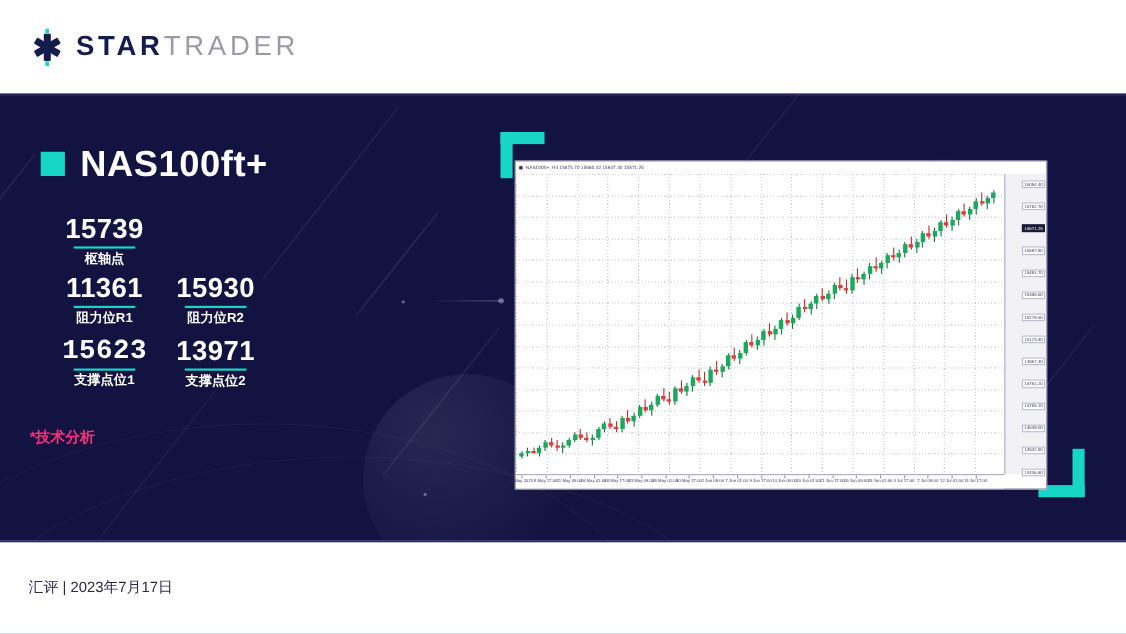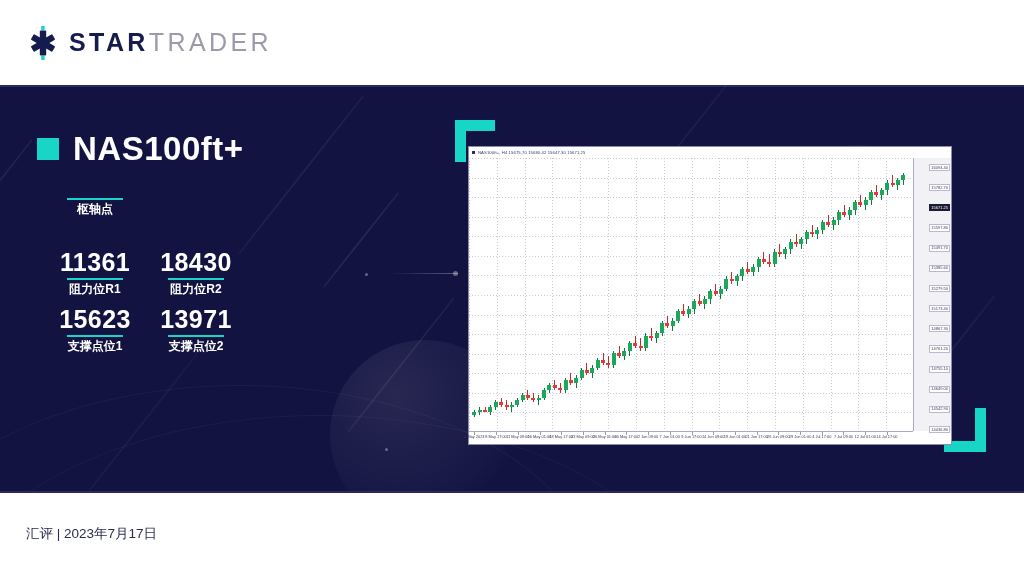--- a/index.html
+++ b/index.html
@@ -65,21 +65,21 @@
     letter-spacing:.4px; white-space:nowrap;
   }
   .stat .rule { width:56px; height:2px; background:#17d6c6; margin:3px auto 3px; }
   .stat .lbl {
     color:#ffffff; font-size:12px; font-weight:700; line-height:1.1;
     white-space:nowrap;
   }
   .s-pivot { left:33px;  top:110px; width:124px; }
   .s-r1    { left:33px;  top:164px; width:124px; }
   .s-r2    { left:134px; top:164px; width:124px; }
-  .s-s1    { left:33px;  top:221px; width:124px; }
+  .s-s1    { left:33px;  top:221px; width:124px;font-family:Liberation Mono, monospace; }
   .s-s2    { left:134px; top:221px; width:124px; }
 
   .analysis { position:absolute; left:27px; top:305px; width:380px; }
   .analysis .ttl {
     color:#ff2f7e; font-size:13.5px; font-weight:700; line-height:1.2;
     margin-bottom:7px;
   }
   .analysis .body {
     color:#ffffff; font-size:13.2px; font-weight:700; line-height:1.62;
   }
@@ -201,49 +201,51 @@
   </div>
 
   <div class="left">
 
     <div class="title-row">
       <div class="title-sq"></div>
       <div class="title-tx">NAS100ft+</div>
     </div>
 
     <div class="stat s-pivot">
+      <div class="num">15739</div>
       <div class="rule"></div>
       <div class="lbl">枢轴点</div>
     </div>
 
     <div class="stat s-r1">
       <div class="num">11361</div>
       <div class="rule"></div>
       <div class="lbl">阻力位R1</div>
     </div>
 
     <div class="stat s-r2">
-      <div class="num">18430</div>
+      <div class="num">15930</div>
       <div class="rule"></div>
       <div class="lbl">阻力位R2</div>
     </div>
 
     <div class="stat s-s1">
       <div class="num">15623</div>
       <div class="rule"></div>
       <div class="lbl">支撑点位1</div>
     </div>
 
     <div class="stat s-s2">
       <div class="num">13971</div>
       <div class="rule"></div>
       <div class="lbl">支撑点位2</div>
     </div>
 
     <div class="analysis">
+      <div class="ttl">*技术分析</div>
     </div>
   </div>
 
   <div class="bracket" style="left:455px;top:35px;width:40px;height:42px;">
     <i style="left:0;top:0;width:40px;height:11px;"></i>
     <i style="left:0;top:0;width:11px;height:42px;"></i>
   </div>
   <div class="bracket" style="left:944px;top:323px;width:42px;height:44px;">
     <i style="right:0;bottom:0;width:42px;height:11px;"></i>
     <i style="right:0;bottom:0;width:11px;height:44px;"></i>

